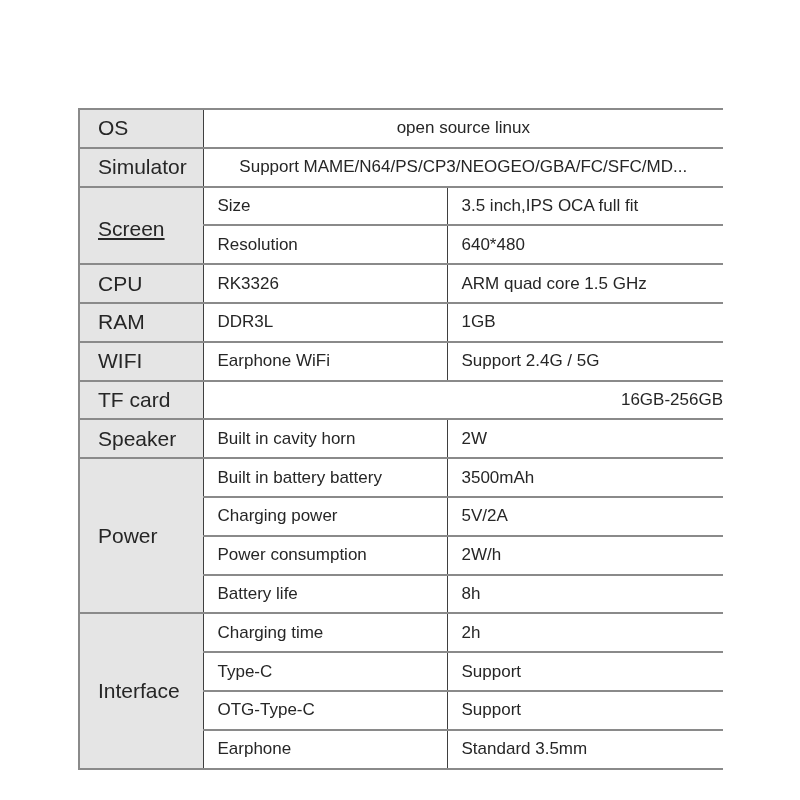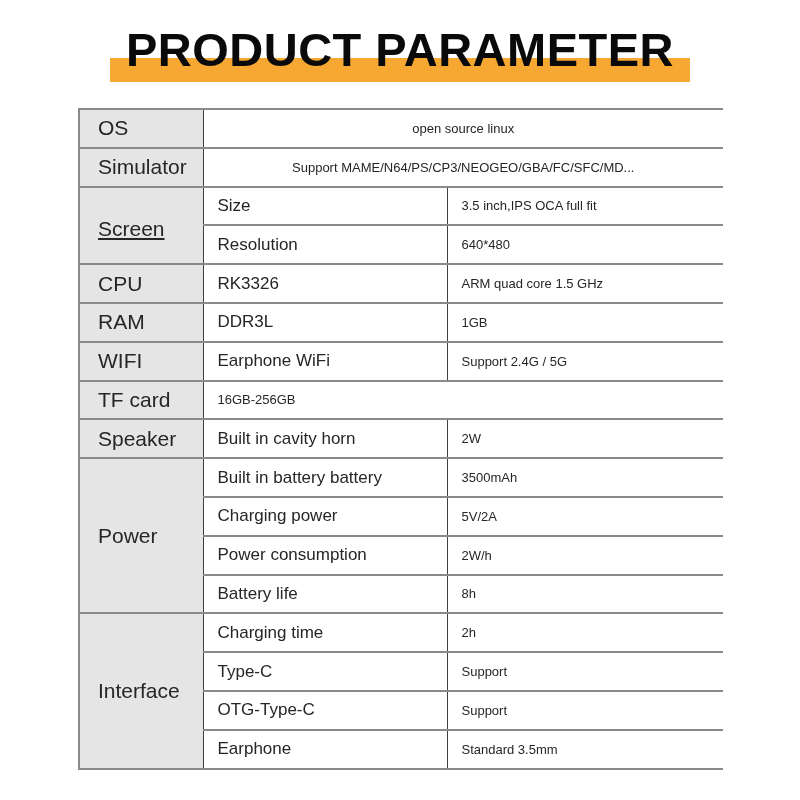--- a/index.html
+++ b/index.html
@@ -69,35 +69,31 @@
     background:#e5e5e5;
   }
   td.label-top{vertical-align:top;padding-top:8px;text-decoration:underline;}
   td.label-third{vertical-align:top;}
   td.param-cell{
     border-right:1.5px solid var(--line-v);
     font-size:17px;
     padding-left:14px;
   }
   td.value-cell{
-    font-size:13px;
+    font-size:17px;
     padding-left:14px;
   }
-  td.span2{border-right:none;}
+  td.span2{border-right:none;text-align:right;}
   td.center{text-align:center;padding-left:0;}
 </style>
 </head>
 <body>
 
 <div class="page">
 
-  <div class="title-wrap">
-    <div class="title-highlight"></div>
-    <div class="page-title">PRODUCT PARAMETER</div>
-  </div>
 
   <table class="spec">
     <colgroup>
         <col class="c1">
         <col class="c2">
         <col class="c3">
       </colgroup>
     <tbody>
 
       <tr>

